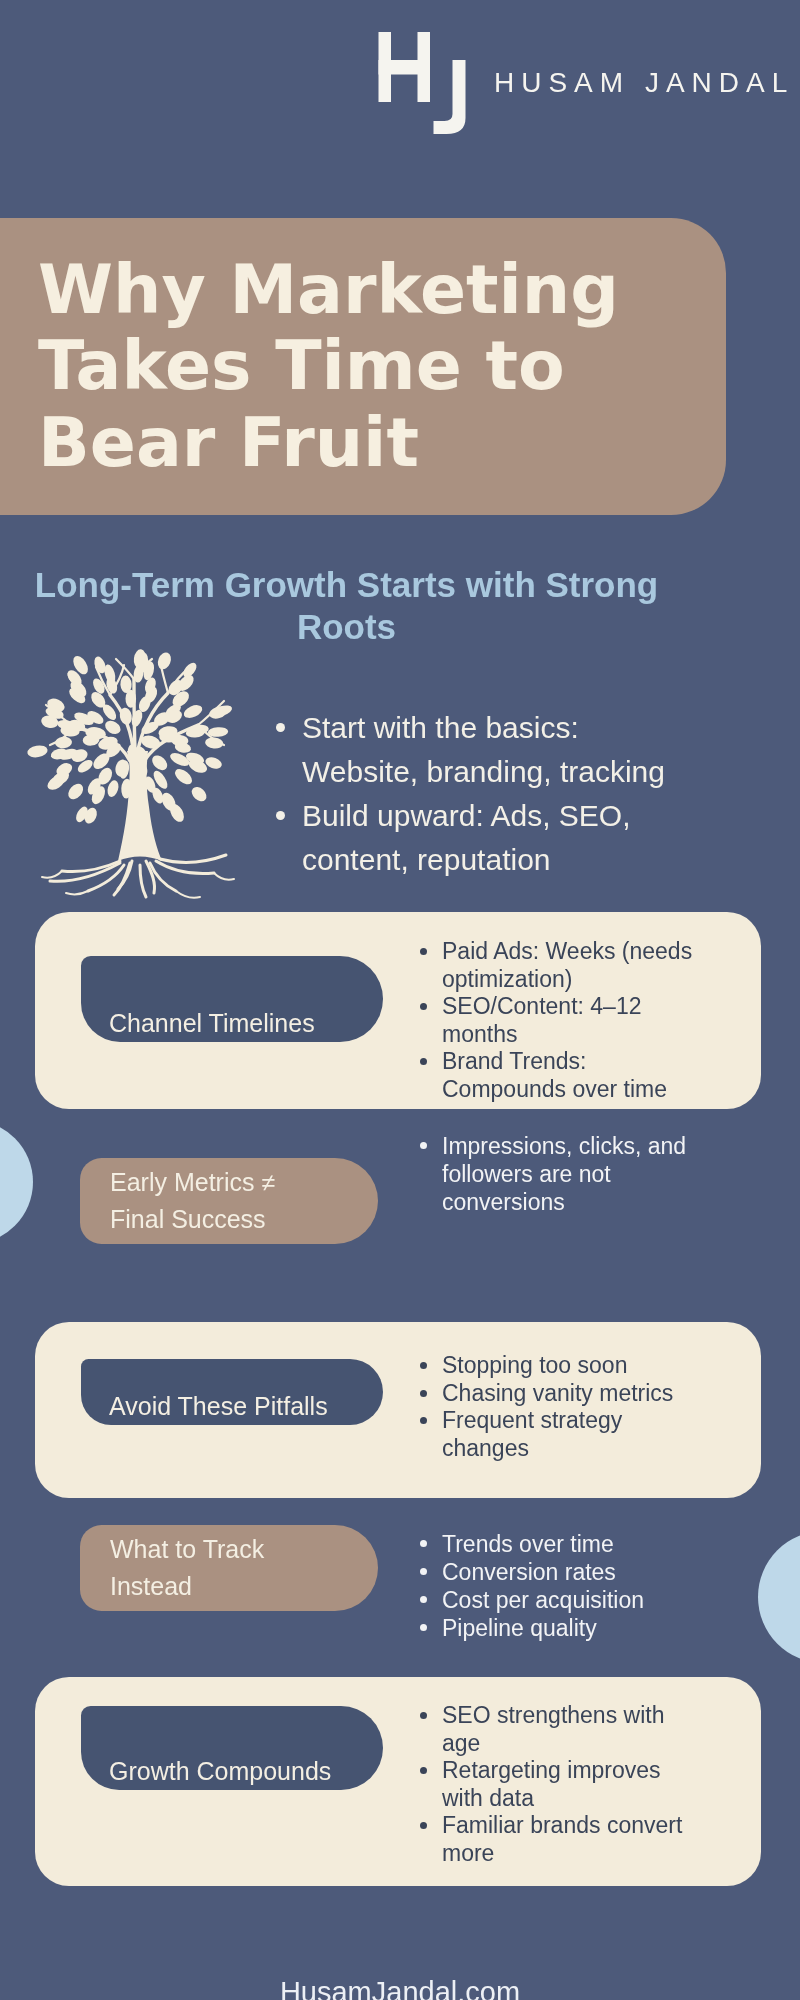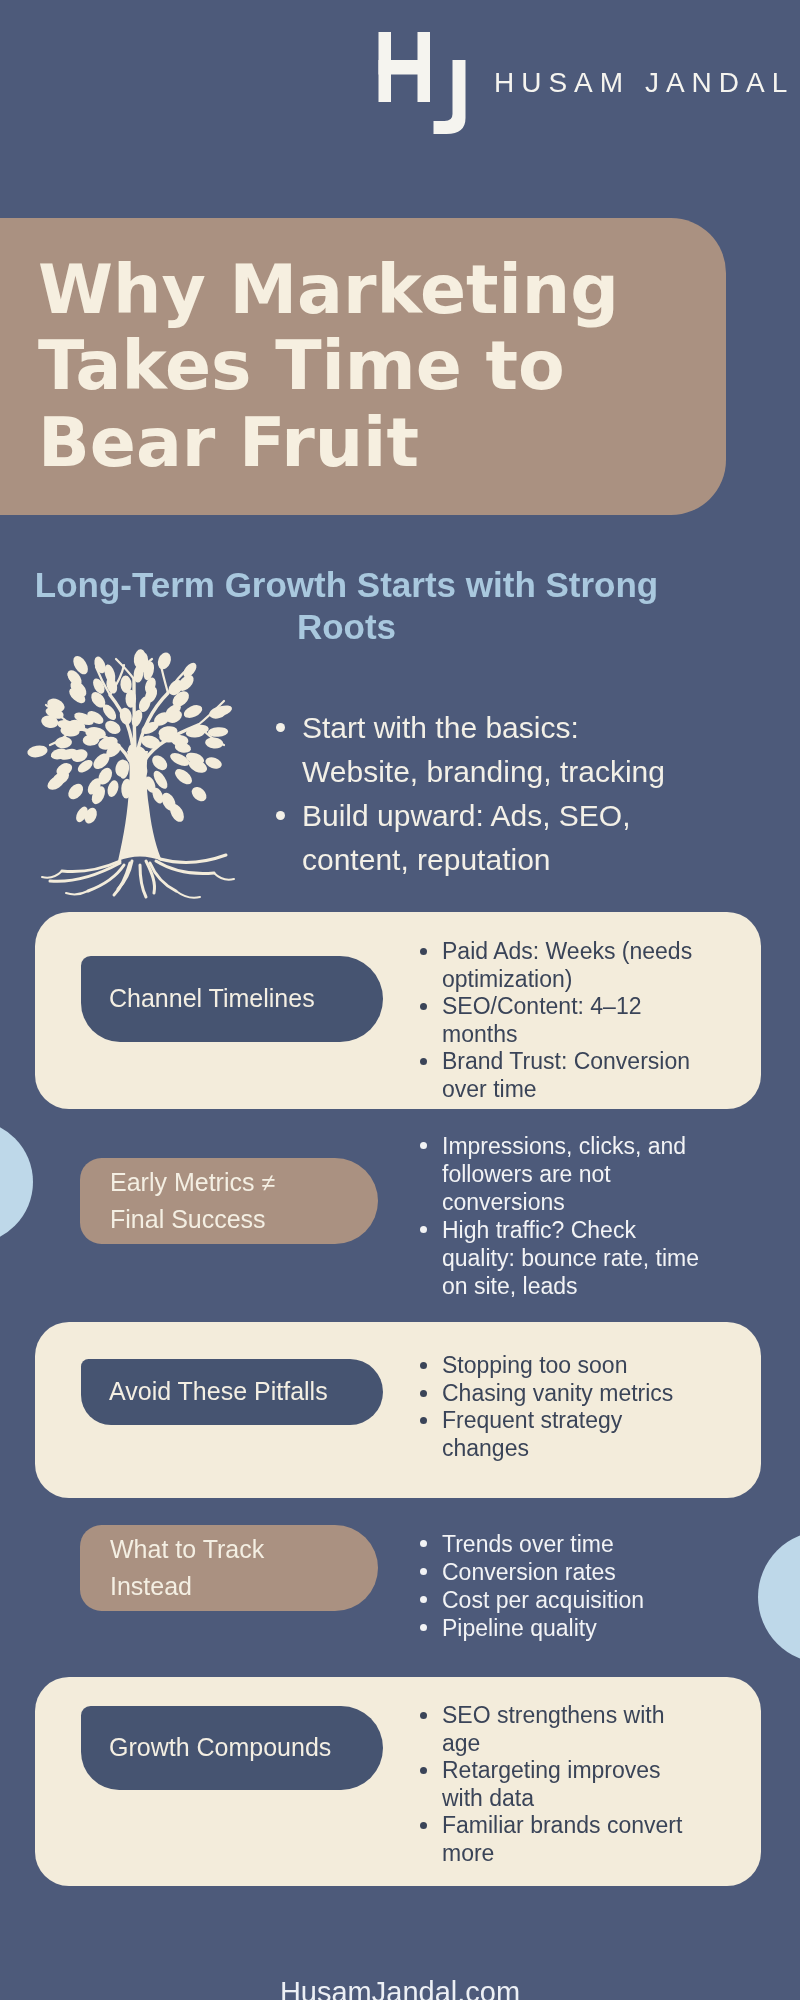--- a/index.html
+++ b/index.html
@@ -52,21 +52,21 @@
     left:35px;width:726px;background:var(--c-card_cream,#f3ecdb);border-radius:34px;
   }
   .sec.plain{left:0;width:800px;}
   .pill{
     position:absolute;display:flex;align-items:center;
     color:#f4efe3;font-size:25px;line-height:1.5;font-weight:400;
   }
   .pill .pill-text{display:block;}
   .sec.card .pill{
     left:46px;width:302px;background:var(--c-pill_navy,#465471);
-    border-radius:10px 44px 44px 40px;padding:0 22px 0 28px;box-sizing:border-box;
+    border-radius:10px 44px 44px 40px;padding:0 22px 0 28px;box-sizing:border-box;align-items:flex-end;
   }
   .sec.card .pill .pill-text{max-width:250px;}
   .sec.plain .pill{
     left:80px;width:298px;background:var(--c-banner_tan,#aa9181);
     border-radius:22px 44px 44px 22px;padding:0 64px 0 30px;box-sizing:border-box;
   }
   .sec.plain .pill .pill-text{max-width:202px;}
   .bullets{
     position:absolute;margin:0;padding:0 0 0 24px;list-style:none;
     font-size:23px;line-height:1.2;
@@ -256,31 +256,30 @@
       <li>Build upward: Ads, SEO, content, reputation</li>
     </ul>
 
   <section class="sec card" style="top:912px;height:197px;">
     <div class="pill" style="top:44px;height:86px;">
       <span class="pill-text">Channel Timelines</span>
     </div>
     <ul class="bullets" style="top:26px;">
         <li>Paid Ads: Weeks (needs optimization)</li>
         <li>SEO/Content: 4–12 months</li>
-        <li>Brand Trust: Conversion over time</li>
+        <li>Brand Trends: Compounds over time</li>
       </ul>
   </section>
 
   <section class="sec plain" style="top:1128px;height:175px;">
     <div class="pill" style="top:30px;height:86px;">
       <span class="pill-text">Early Metrics ≠ Final Success</span>
     </div>
     <ul class="bullets" style="top:4px;">
         <li>Impressions, clicks, and followers are not conversions</li>
-        <li>High traffic? Check quality: bounce rate, time on site, leads</li>
       </ul>
   </section>
 
   <section class="sec card" style="top:1322px;height:176px;">
     <div class="pill" style="top:37px;height:66px;">
       <span class="pill-text">Avoid These Pitfalls</span>
     </div>
     <ul class="bullets" style="top:30px;">
         <li>Stopping too soon</li>
         <li>Chasing vanity metrics</li>

